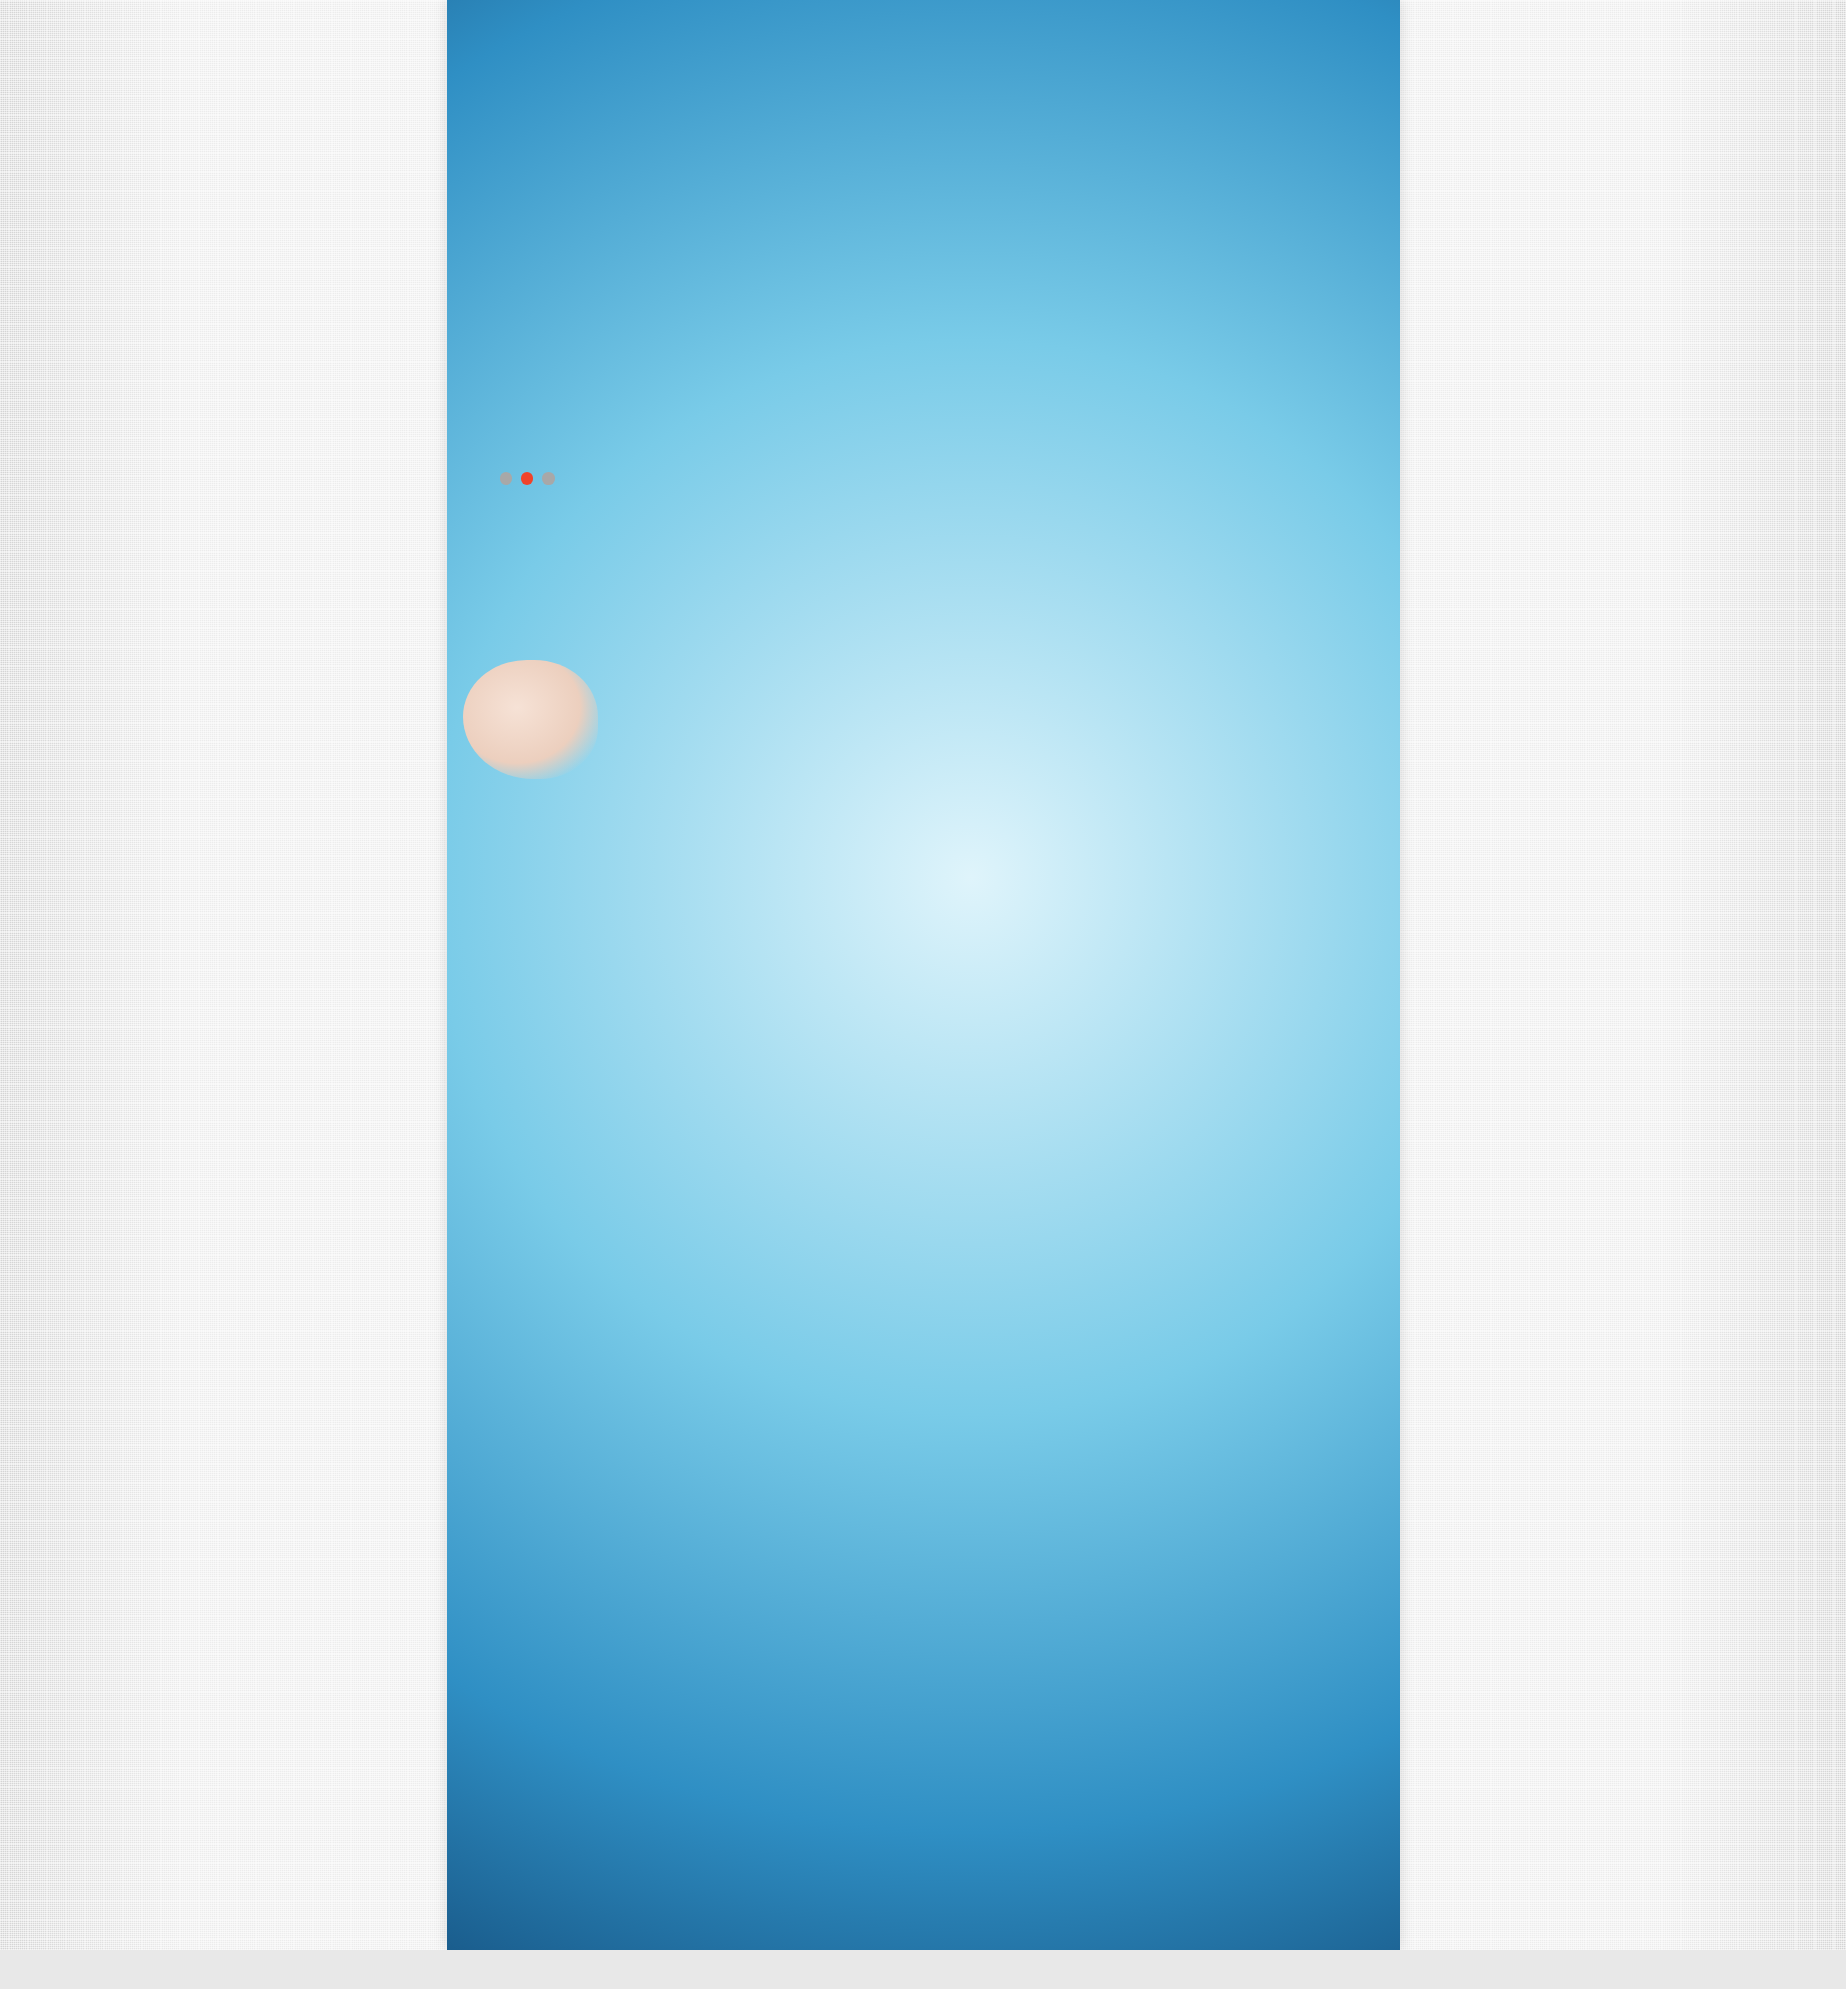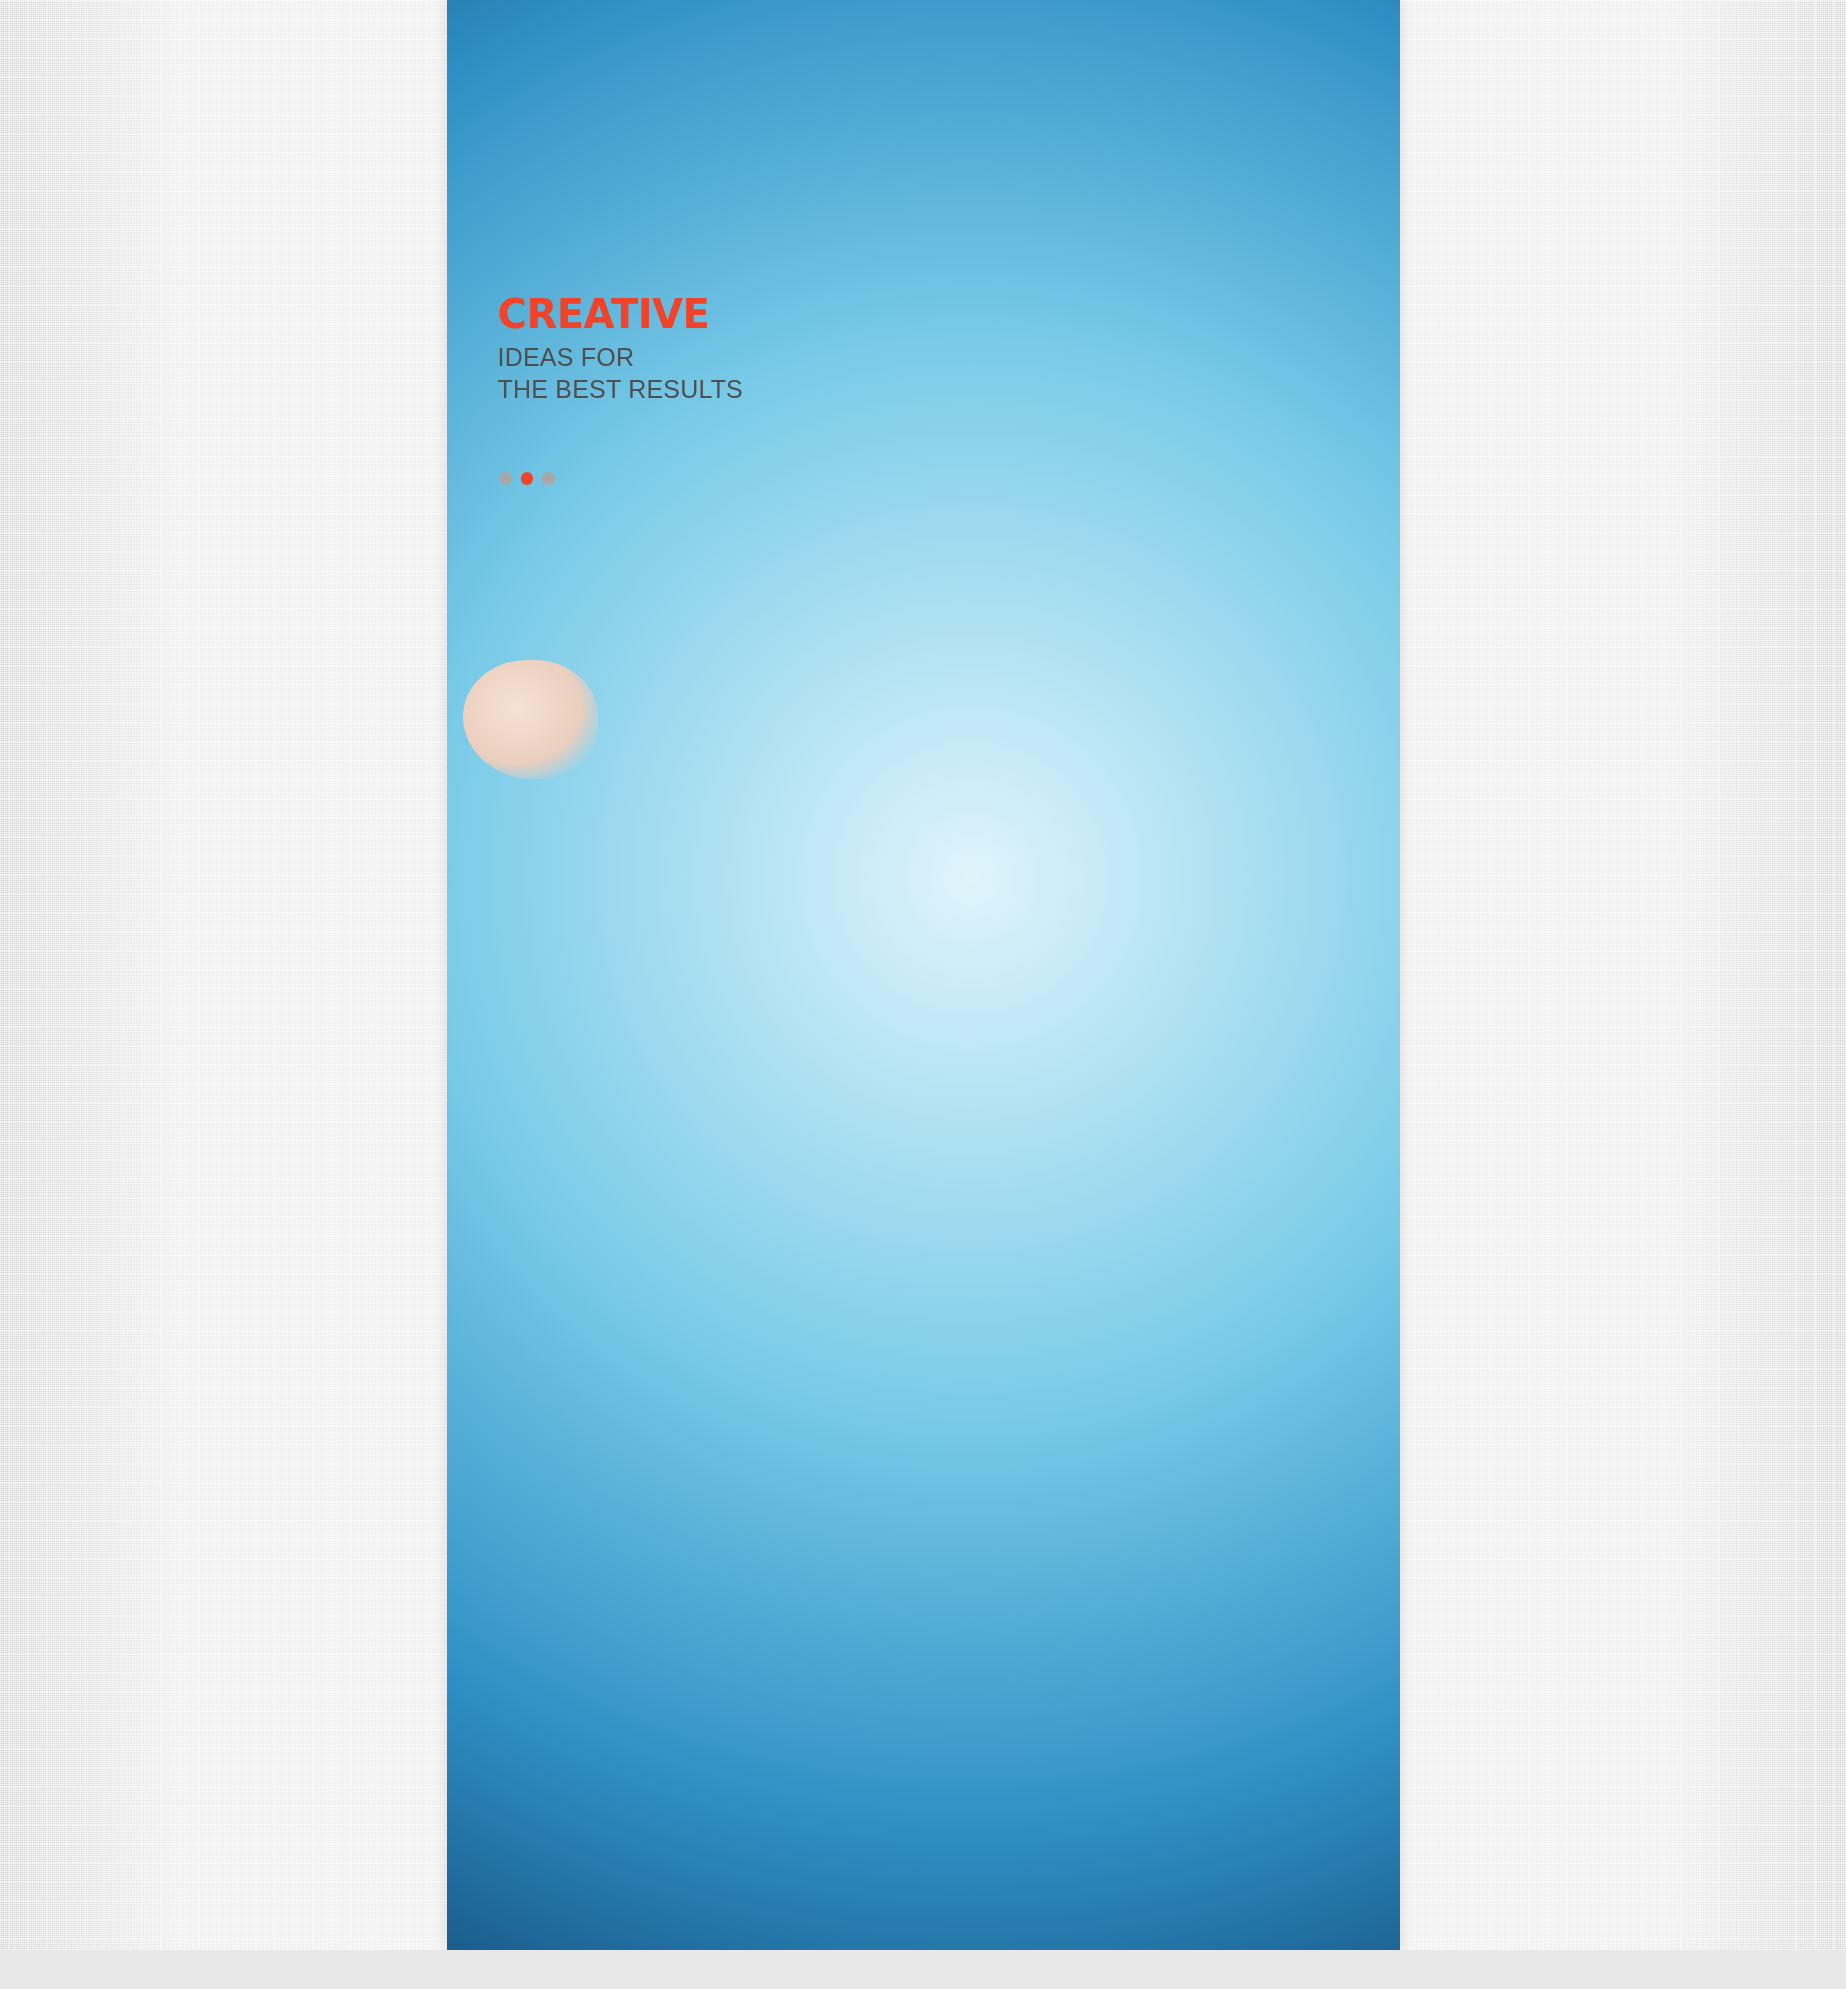--- a/index.html
+++ b/index.html
@@ -442,27 +442,20 @@
       <a class="nav-item">
           <span>CONTACTS</span>
         </a>
     </nav>
   </header>
 
   <section class="hero">
     <div class="hero-photo">
         <div class="ph hero-man"></div>
       </div>
-    <div class="hero-caption">
-      <div class="hero-h1">CREATIVE</div>
-      <div class="hero-sub">
-        <span>IDEAS FOR</span><br>
-        <span>THE BEST RESULTS</span>
-      </div>
-    </div>
     <div class="hero-dots">
       <span class="dot"></span>
       <span class="dot active"></span>
       <span class="dot"></span>
     </div>
   </section>
 
   <section class="services">
     <div class="svc off1">
       <div class="svc-head">STRATEGY</div>

